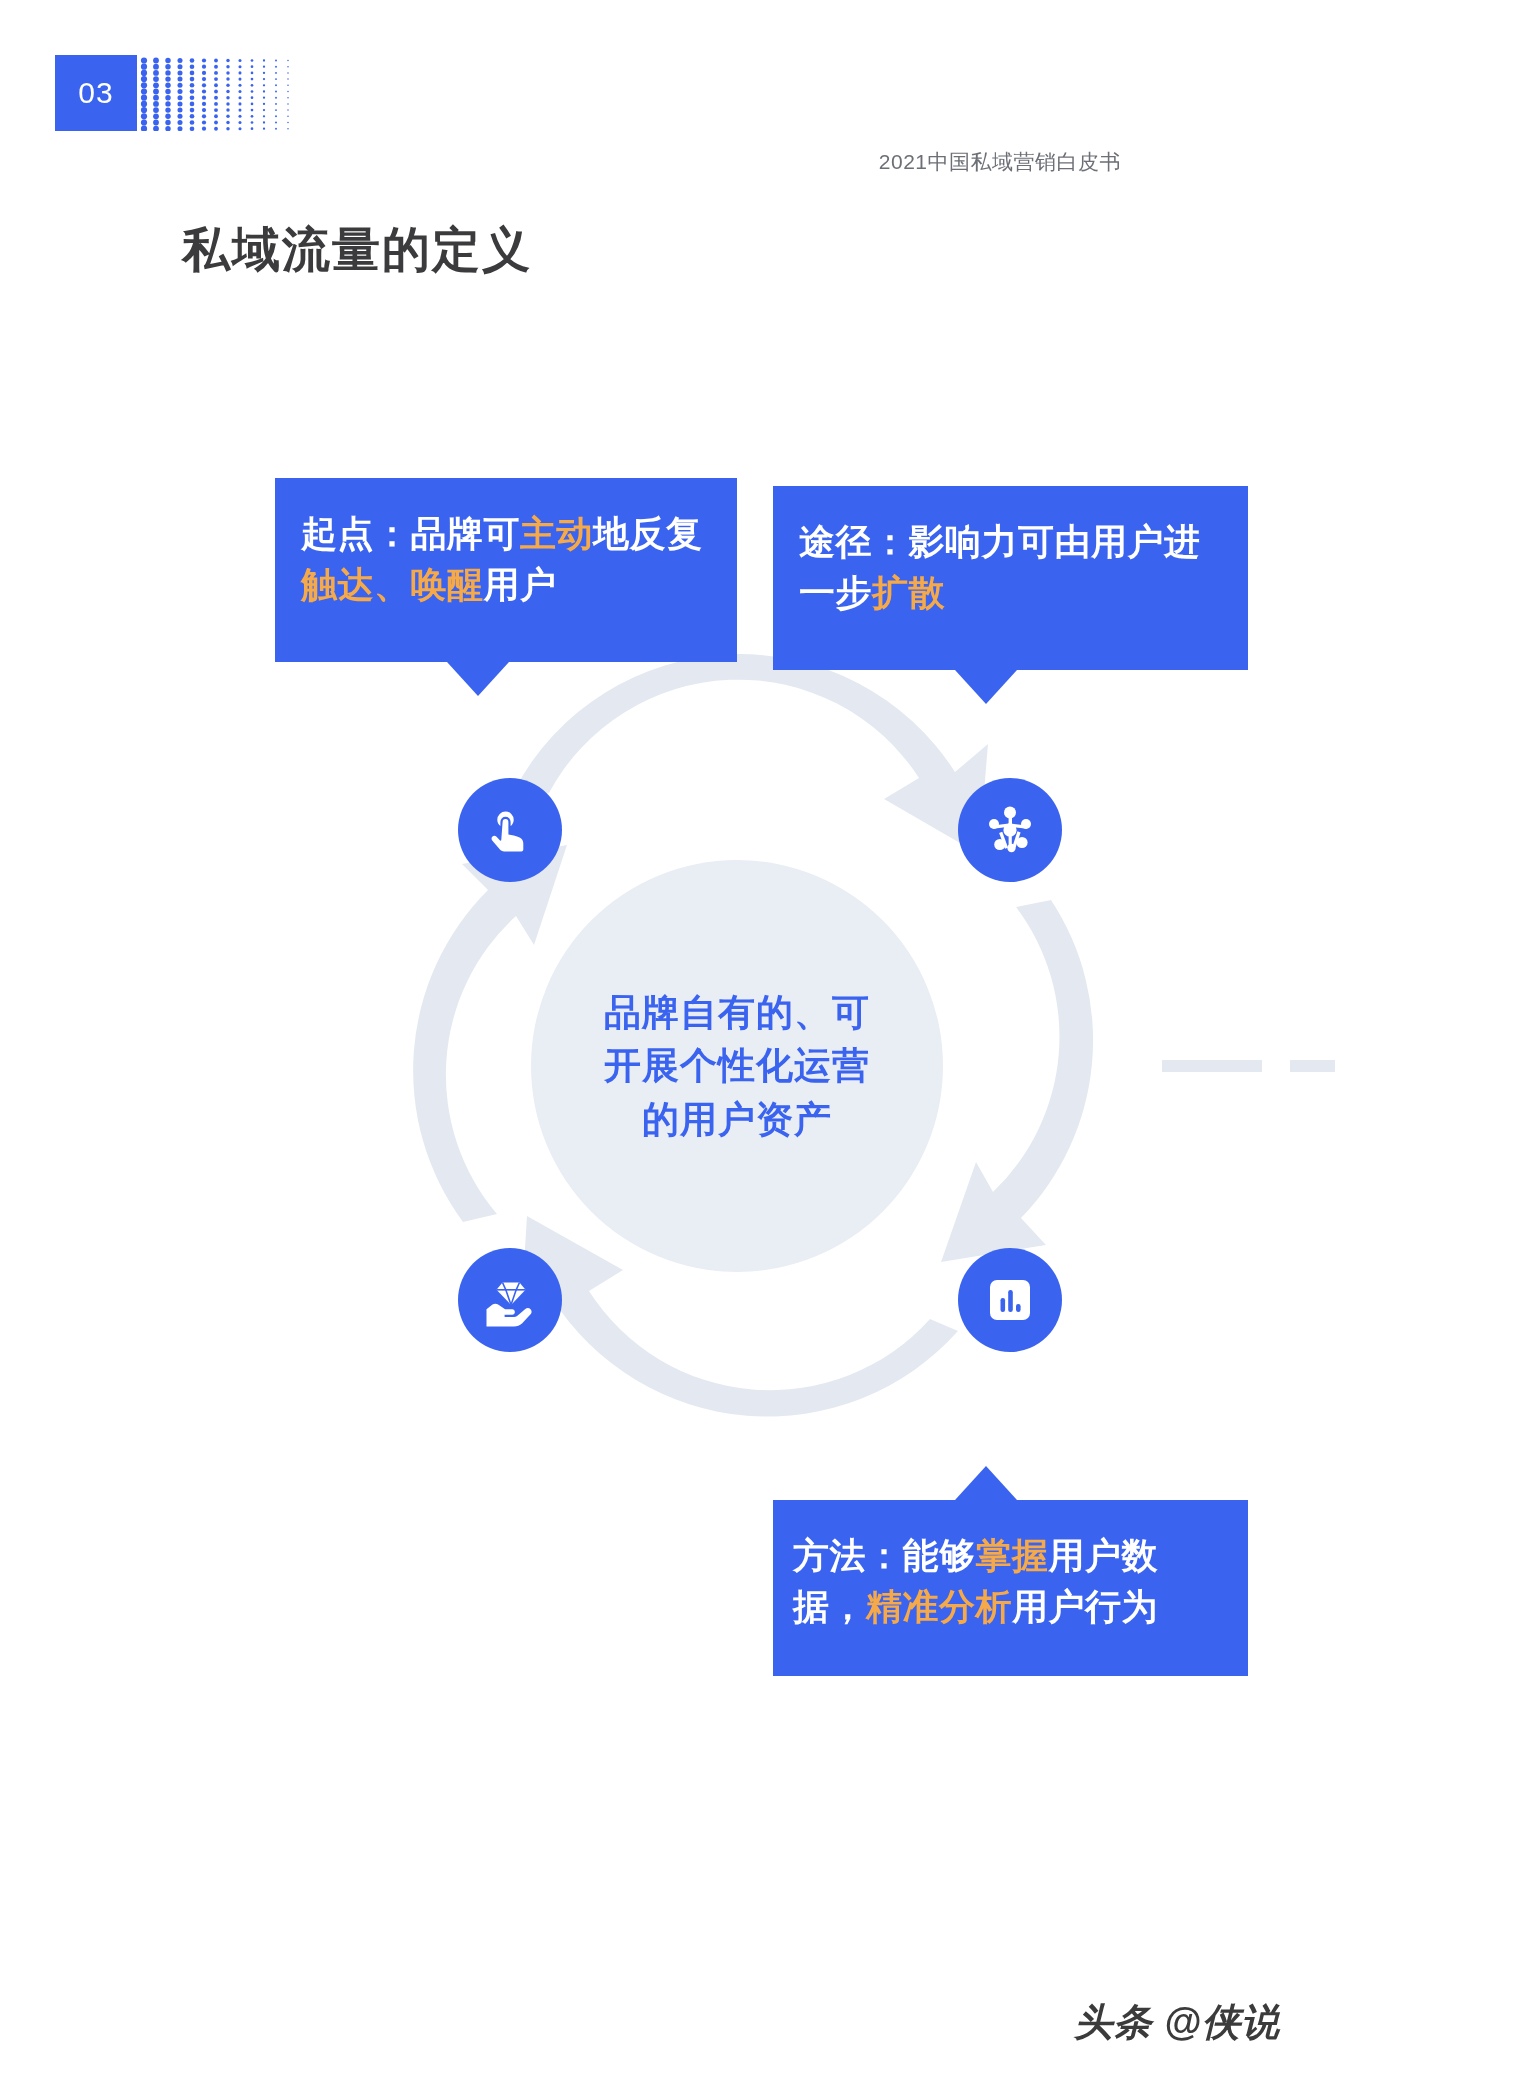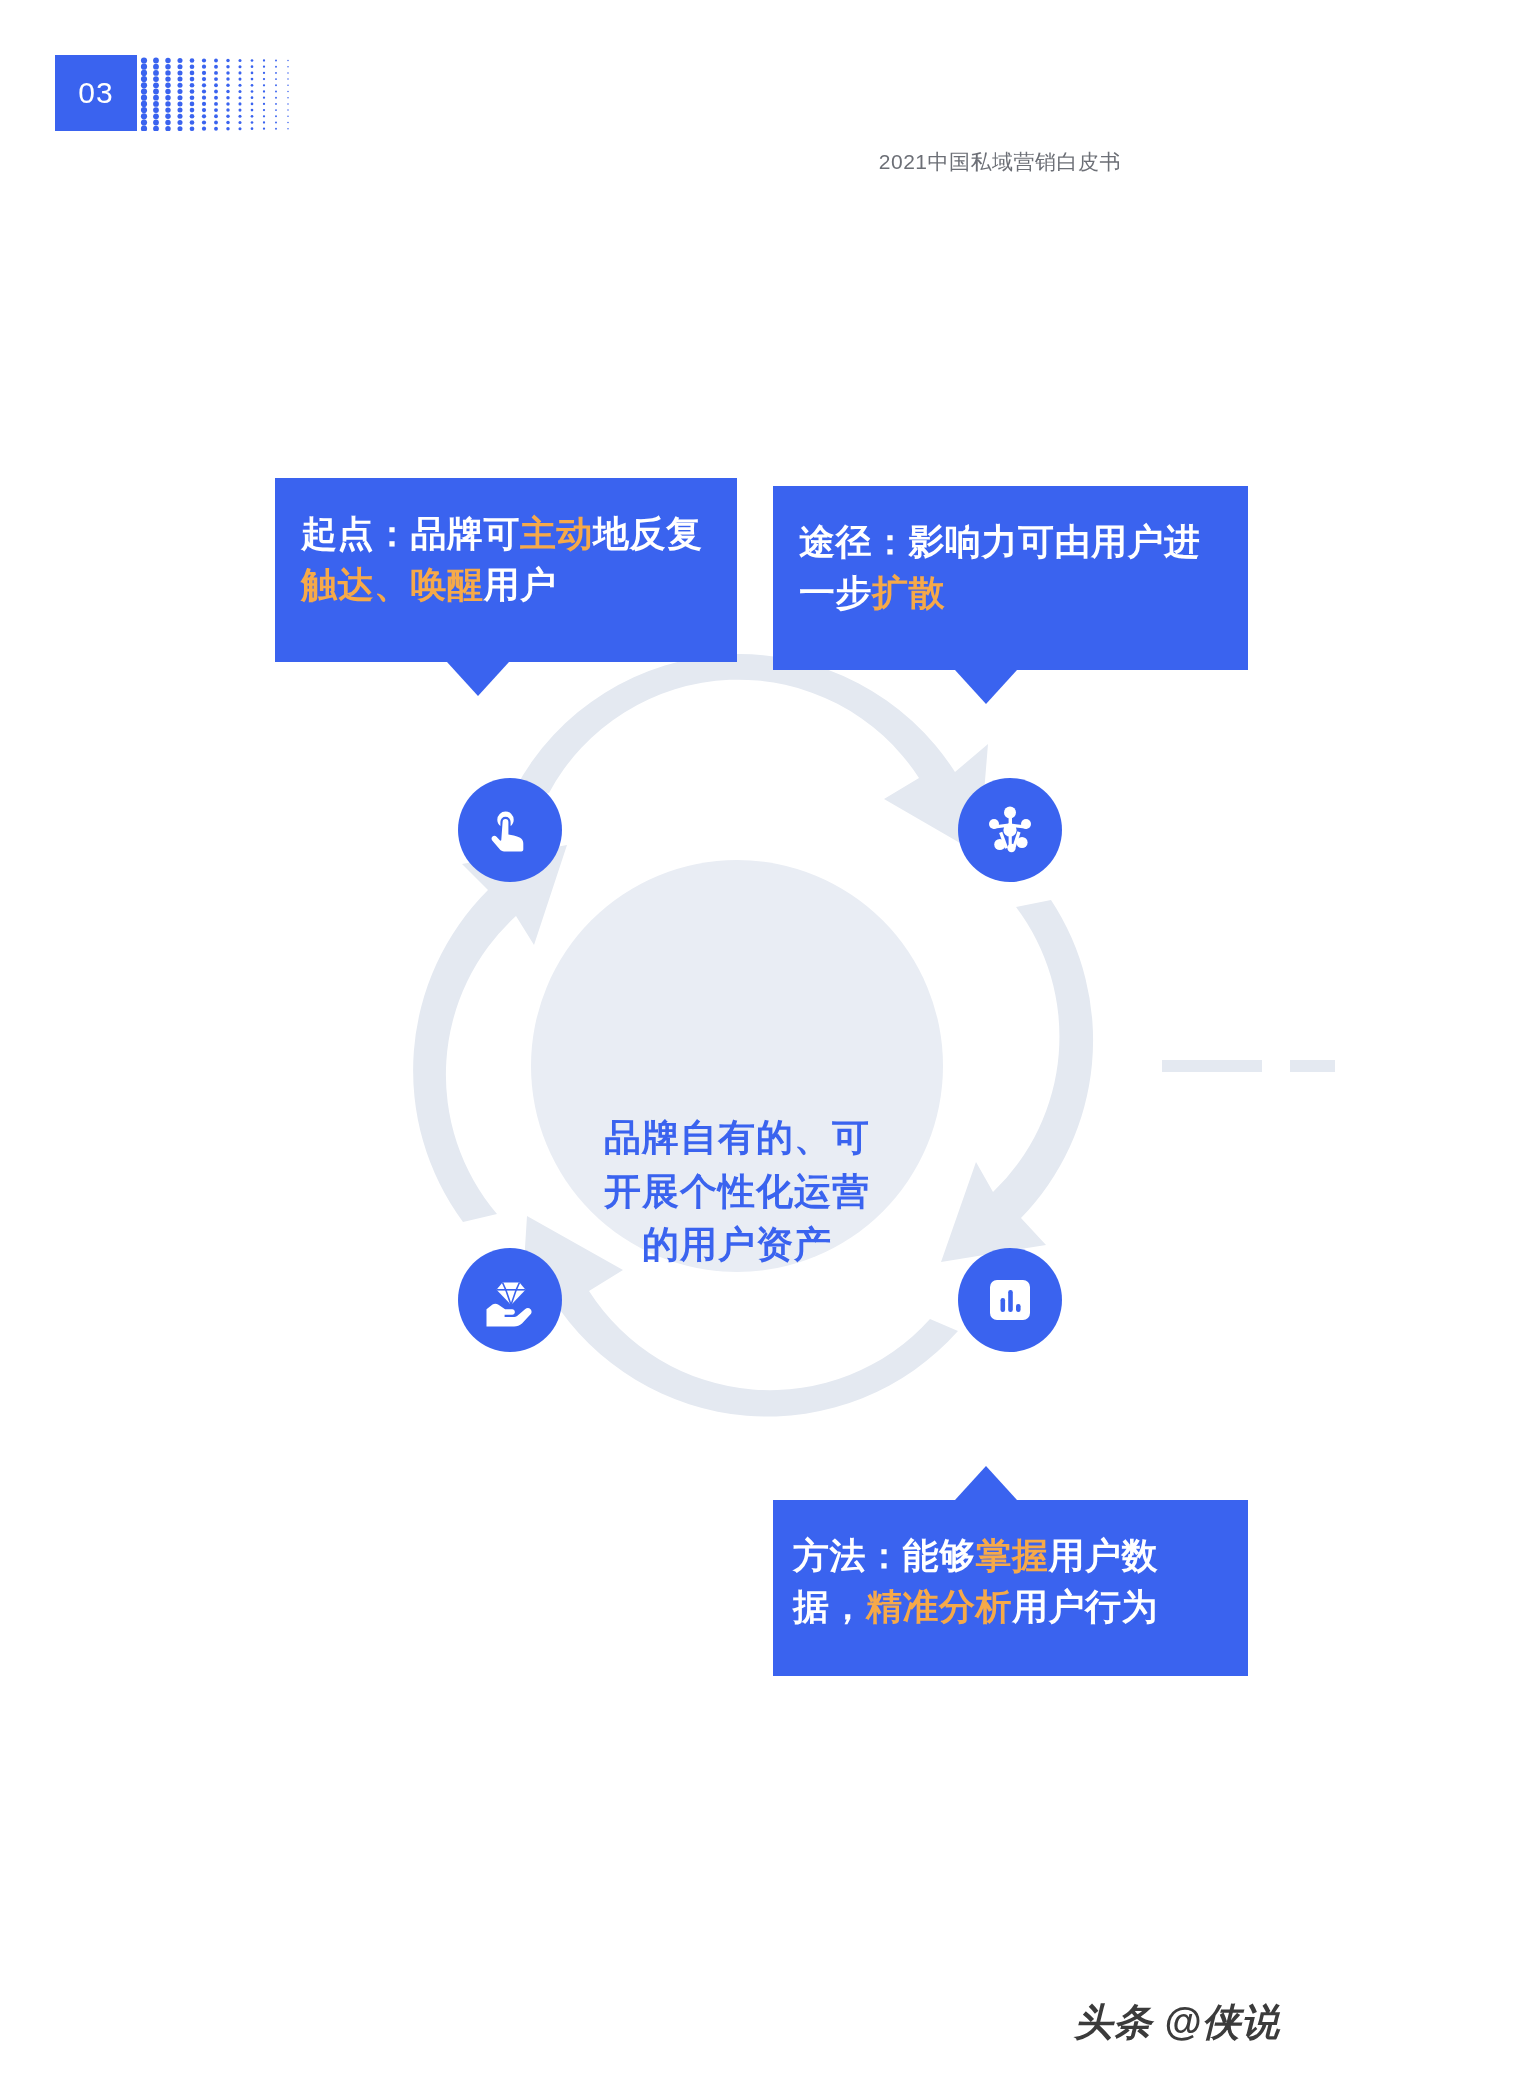--- a/index.html
+++ b/index.html
@@ -81,21 +81,21 @@
   
   #center-circle {
     position: absolute;
     left: 531px;
     top: 860px;
     width: 412px;
     height: 412px;
     border-radius: 50%;
     background: #E9EDF4;
     display: flex;
-    align-items: flex-end;
+    align-items: center;
     justify-content: center;
   }
   #center-text {
     font-size: 37px;
     font-weight: bold;
     color: #3A63EF;
     line-height: 1.45;
     text-align: center;
     letter-spacing: 1px;
     white-space: pre-line;
@@ -351,20 +351,21 @@
           <circle cx="113.00" cy="73.70" r="1.34"></circle>
           <circle cx="125.00" cy="73.70" r="1.14"></circle>
           <circle cx="137.00" cy="73.70" r="0.95"></circle>
           <circle cx="149.00" cy="73.70" r="0.75"></circle>
         </g>
     </svg>
   </div>
 
   <div id="header-title">2021中国私域营销白皮书</div>
 
+  <div id="page-title">私域流量的定义</div>
 
   <div id="stage">
 
     <svg id="arrows-svg" viewBox="0 0 1519 2094" aria-hidden="true">
       <g fill="#E4E9F1">
 
         <path d="M 515 789
                  A 255 255 0 0 1 955 772
                  L 988 744
                  L 979 854

